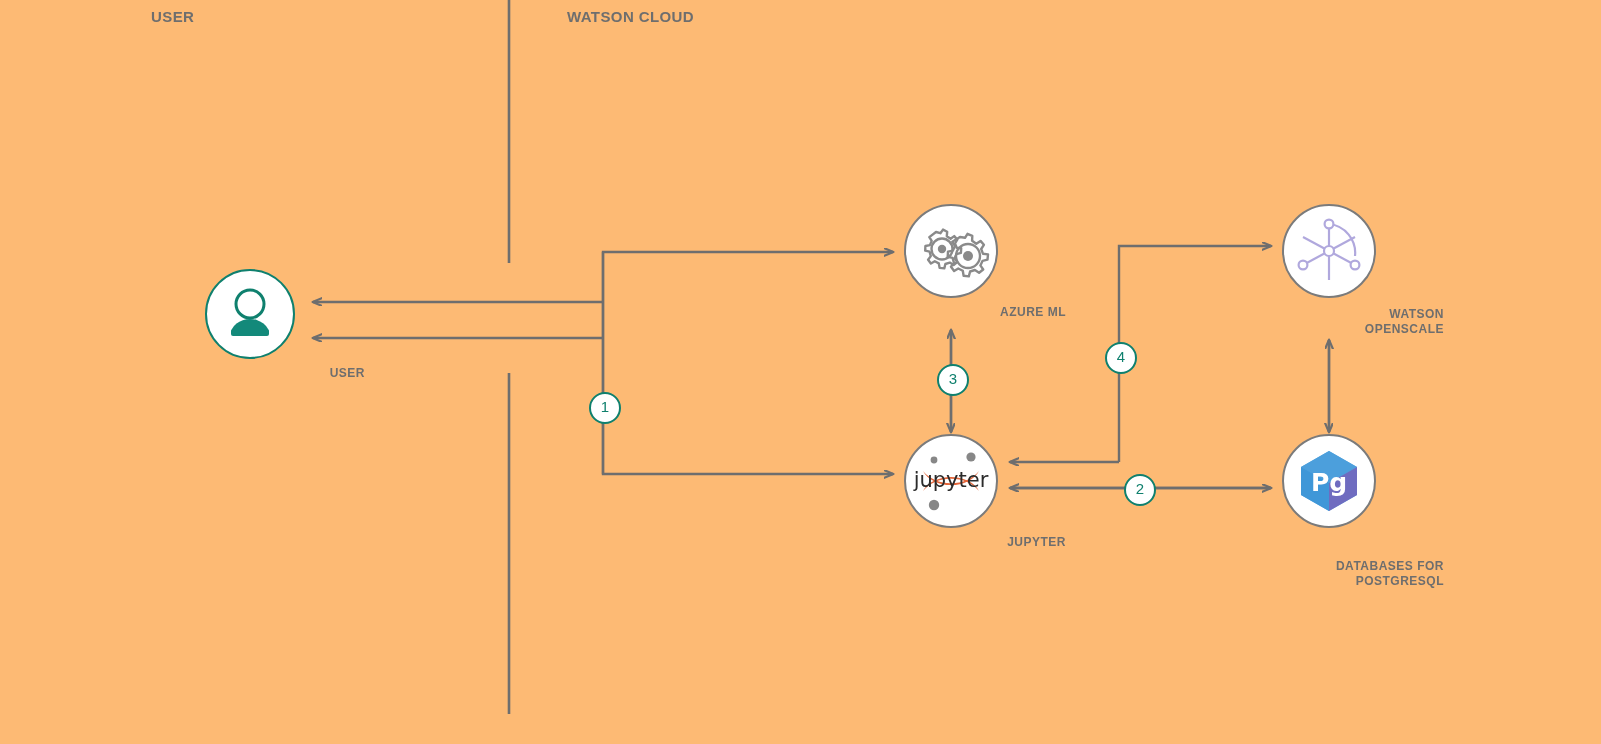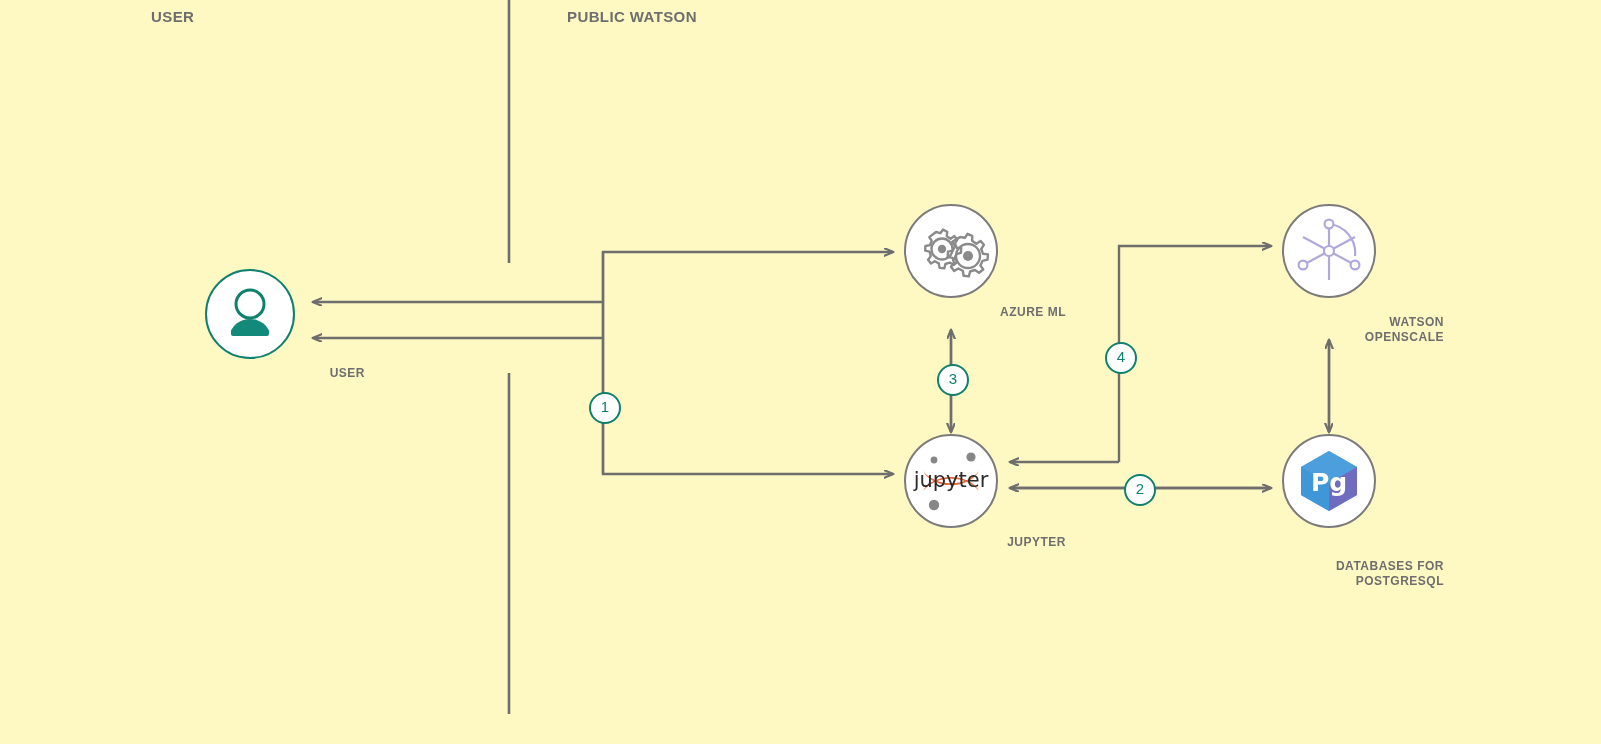--- a/index.html
+++ b/index.html
@@ -7,21 +7,21 @@
     padding: 0;
     background: #ffffff;
   }
   body {
     font-family: "Liberation Sans", sans-serif;
   }
   #canvas {
     position: relative;
     width: 1601px;
     height: 744px;
-    background: #fef9c3;
+    background: #fdba74;
     overflow: hidden;
   }
   #wires {
     position: absolute;
     left: 0;
     top: 0;
     width: 1601px;
     height: 744px;
   }
   .zone-title {
@@ -122,21 +122,21 @@
 
       <path d="M1329,340 L1329,432" marker-end="url(#arrow)"></path>
       <path d="M1329,432 L1329,340" marker-end="url(#arrow)"></path>
 
       <path d="M1119,462 L1010,462" marker-end="url(#arrow)"></path>
       <path d="M1119,462 L1119,246 L1271,246" marker-end="url(#arrow)"></path>
     </g>
   </svg>
 
   <div class="zone-title" style="left:151px; top:8px;">USER</div>
-  <div class="zone-title" style="left:567px; top:8px;">PUBLIC WATSON</div>
+  <div class="zone-title" style="left:567px; top:8px;">WATSON CLOUD</div>
 
   <div class="node" style="left:250px; top:314px;">
     <div class="node-circle user-circle"></div>
     <svg class="user-glyph" viewBox="0 0 90 90">
       <circle cx="45" cy="35" r="14" fill="none" stroke="#0f806e" stroke-width="3"></circle>
       <path d="M26,65 a19,15 0 0 1 38,0 z" fill="#13897a"></path>
       <rect x="26" y="60" width="38" height="7" rx="2" fill="#13897a"></rect>
     </svg>
     <div class="label" style="top:52px;">USER</div>
   </div>
@@ -181,21 +181,21 @@
         <line x1="47" y1="47" x2="47" y2="76"></line>
         <line x1="47" y1="47" x2="21" y2="61"></line>
         <line x1="47" y1="47" x2="21" y2="33"></line>
         <line x1="47" y1="47" x2="73" y2="33"></line>
         <circle cx="47" cy="47" r="5" fill="#ffffff"></circle>
         <circle cx="47" cy="20" r="4.4" fill="#ffffff"></circle>
         <circle cx="73" cy="61" r="4.4" fill="#ffffff"></circle>
         <circle cx="21" cy="61" r="4.4" fill="#ffffff"></circle>
       </g>
     </svg>
-    <div class="label" style="top:64px;">WATSON
+    <div class="label" style="top:56px;">WATSON
 OPENSCALE</div>
   </div>
 
   <div class="node" style="left:1329px; top:481px;">
     <div class="node-circle gray-circle"></div>
     <svg class="glyph" viewBox="0 0 94 94">
       <polygon points="47,17 75,33 75,61 47,77 19,61 19,33" fill="#5aa9e0"></polygon>
       <polygon points="47,17 75,33 47,49 19,33" fill="#4c9fdc"></polygon>
       <polygon points="47,49 75,33 75,61 47,77" fill="#6f6cc0"></polygon>
       <polygon points="47,49 19,33 19,61 47,77" fill="#3f97d8"></polygon>

